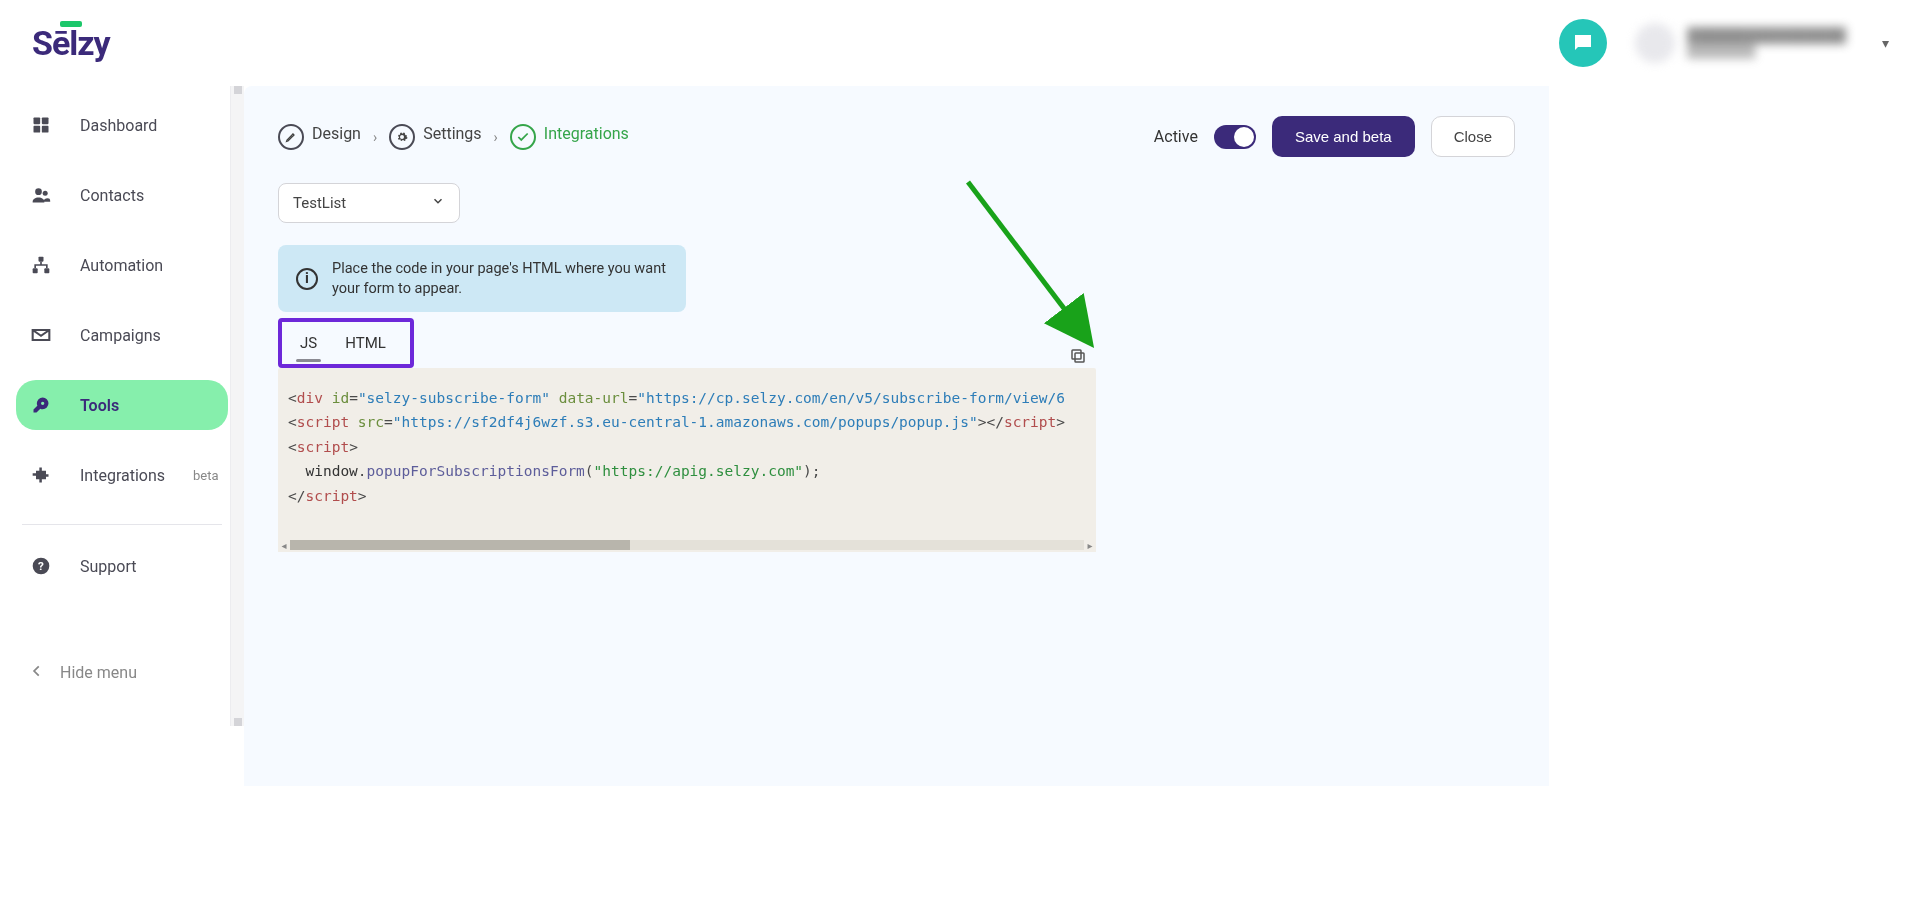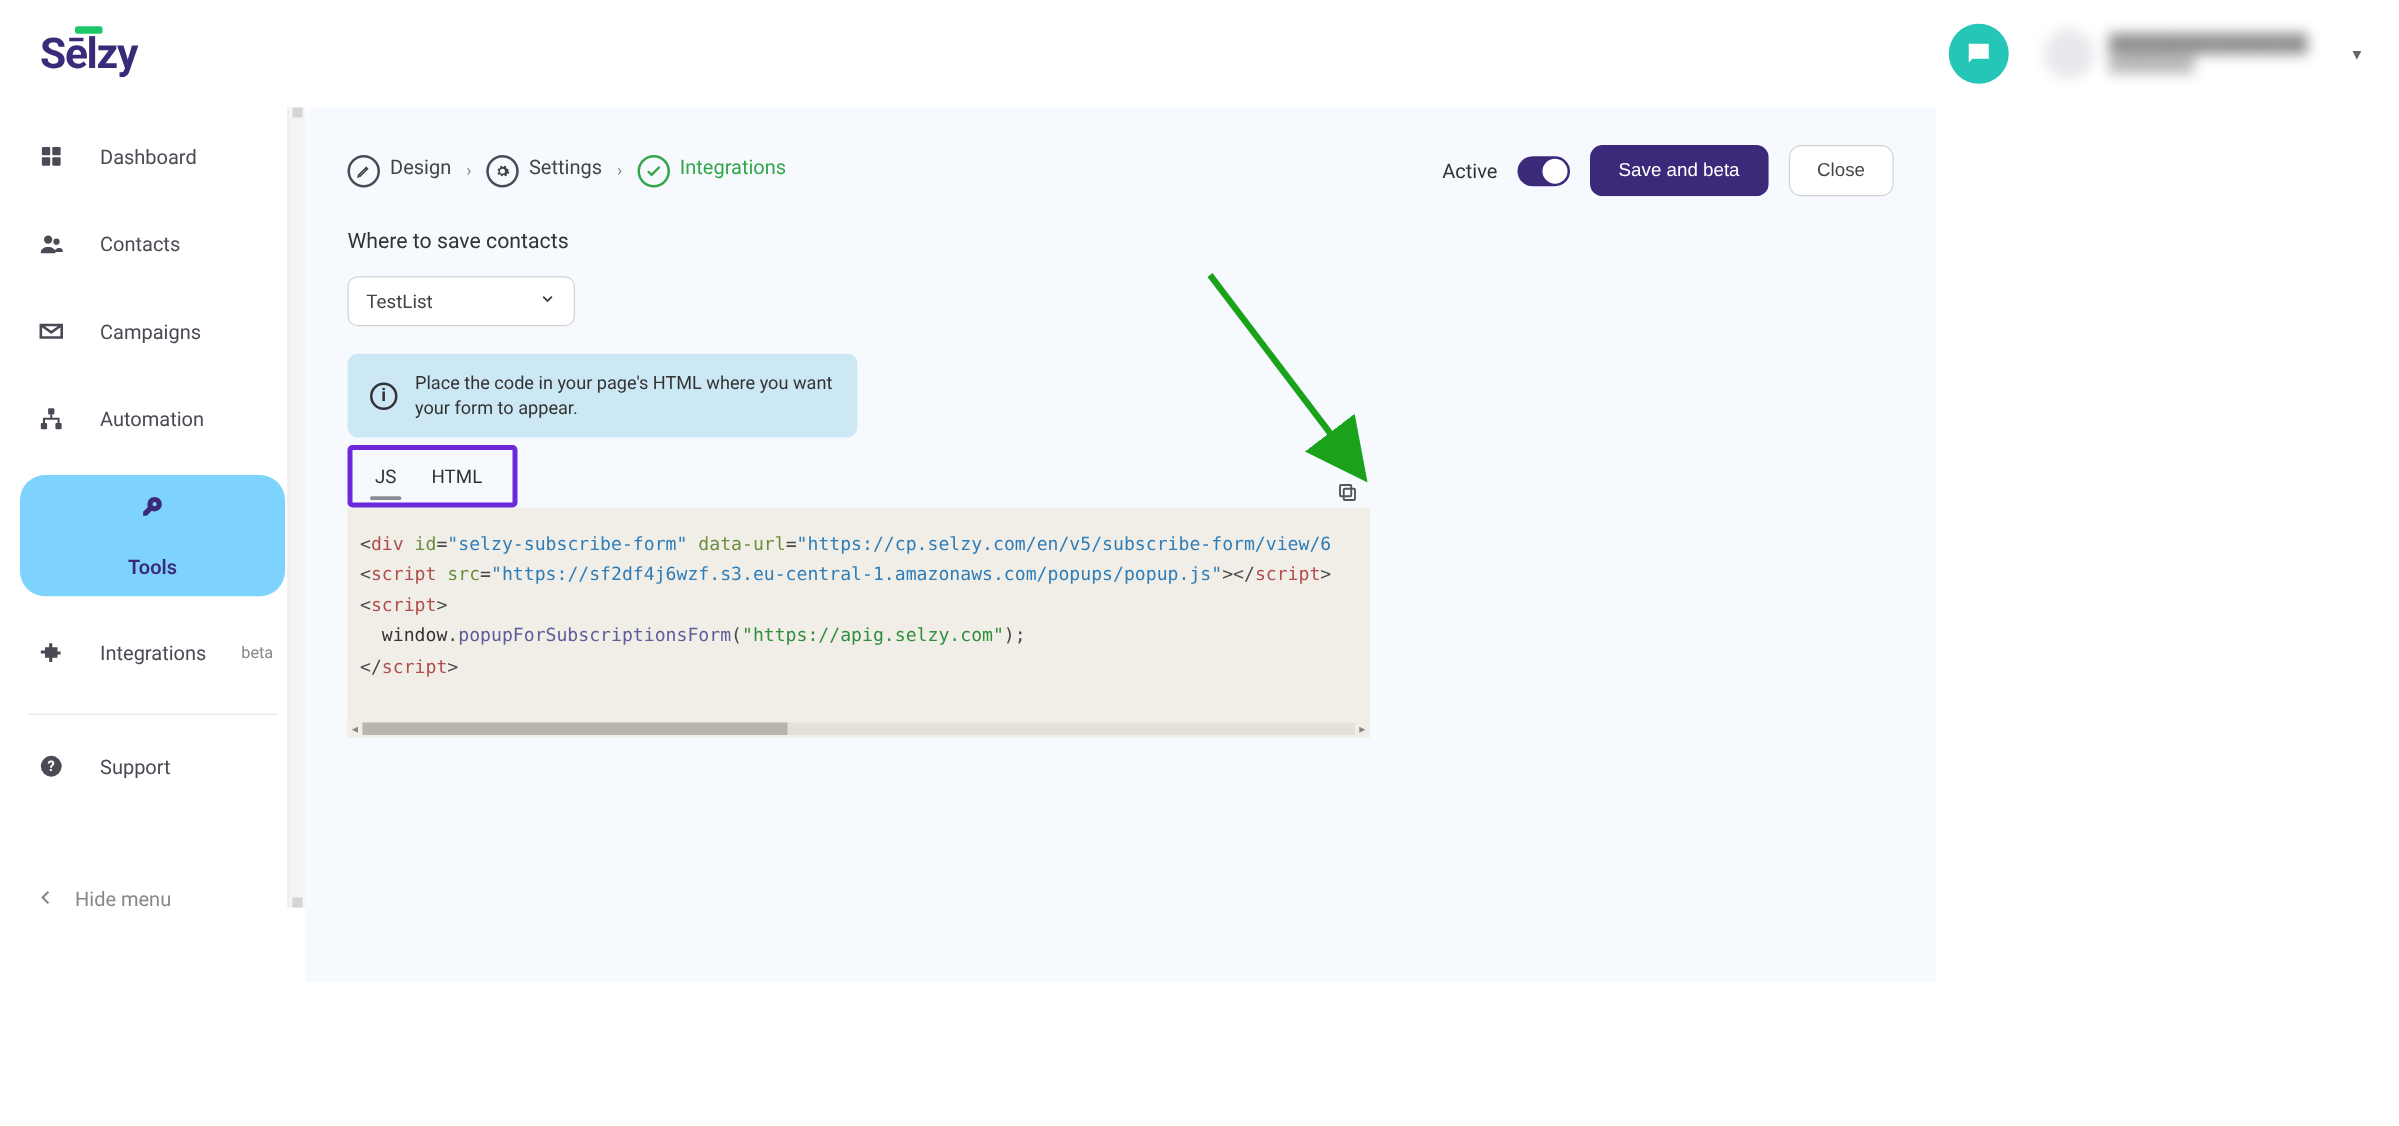--- a/index.html
+++ b/index.html
@@ -110,24 +110,23 @@
     align-items: center;
     gap: 28px;
     padding: 14px 14px;
     border-radius: 20px;
     color: #4a4a55;
     font-size: 16px;
     cursor: pointer;
     margin-bottom: 20px;
   }
   .side-item.active {
-    background: #7dd3fc;
+    background: #86efac;
     color: #3b2a7a;
     font-weight: 600;
-    flex-direction: column;
   }
   .side-icon { width: 22px; height: 22px; color: #4a4a55; flex-shrink: 0; display:flex; align-items:center; justify-content:center; }
   .side-item.active .side-icon { color: #3b2a7a; }
   .badge {
     font-size: 13px;
     color: #888;
     margin-left: auto;
   }
   .side-divider {
     height: 1px;
@@ -407,36 +406,36 @@
             <path d="M2 20c0-3 3-5 7-5s7 2 7 5v1H2z"></path>
             <path d="M15 20c0-2 2-4 5-4 2 0 3 1 3 3v1h-8z"></path>
           </svg>
       </span>
       <span>Contacts</span>
     </div>
 
     <div class="side-item">
       <span class="side-icon">
         <svg width="20" height="20" viewBox="0 0 24 24" fill="currentColor">
-            <path d="M2 6h20v12H2z M2 6l10 7 10-7" fill="none" stroke="currentColor" stroke-width="2.5"></path>
-          </svg>
-      </span>
-      <span>Campaigns</span>
-    </div>
-
-    <div class="side-item">
-      <span class="side-icon">
-        <svg width="20" height="20" viewBox="0 0 24 24" fill="currentColor">
             <rect x="9" y="2" width="6" height="6" rx="1"></rect>
             <rect x="2" y="16" width="6" height="6" rx="1"></rect>
             <rect x="16" y="16" width="6" height="6" rx="1"></rect>
             <path d="M12 8v4M12 12H5v4M12 12h7v4" stroke="currentColor" stroke-width="2" fill="none"></path>
           </svg>
       </span>
       <span>Automation</span>
+    </div>
+
+    <div class="side-item">
+      <span class="side-icon">
+        <svg width="20" height="20" viewBox="0 0 24 24" fill="currentColor">
+            <path d="M2 6h20v12H2z M2 6l10 7 10-7" fill="none" stroke="currentColor" stroke-width="2.5"></path>
+          </svg>
+      </span>
+      <span>Campaigns</span>
     </div>
 
     <div class="side-item active">
       <span class="side-icon">
         <svg width="20" height="20" viewBox="0 0 24 24" fill="currentColor">
             <path d="M14 3a7 7 0 0 0-7 7c0 1 .2 2 .6 2.8L3 17.4V21h3.6l4.6-4.6c.8.4 1.8.6 2.8.6a7 7 0 0 0 0-14zm-2 7a2 2 0 1 1 4 0 2 2 0 0 1-4 0z"></path>
           </svg>
       </span>
       <span>Tools</span>
     </div>
@@ -508,21 +507,20 @@
       </div>
 
       <div class="top-actions">
         <span class="active-lbl">Active</span>
         <div class="toggle"></div>
         <button class="btn btn-primary">Save and beta</button>
         <button class="btn btn-secondary">Close</button>
       </div>
     </div>
 
-    <div class="section-title">Where to save contacts</div>
 
     <div class="select">
       <span>TestList</span>
       <span>
         <svg width="14" height="14" viewBox="0 0 24 24" fill="none" stroke="currentColor" stroke-width="2.5">
             <path d="M6 9l6 6 6-6"></path>
           </svg>
       </span>
     </div>
 

